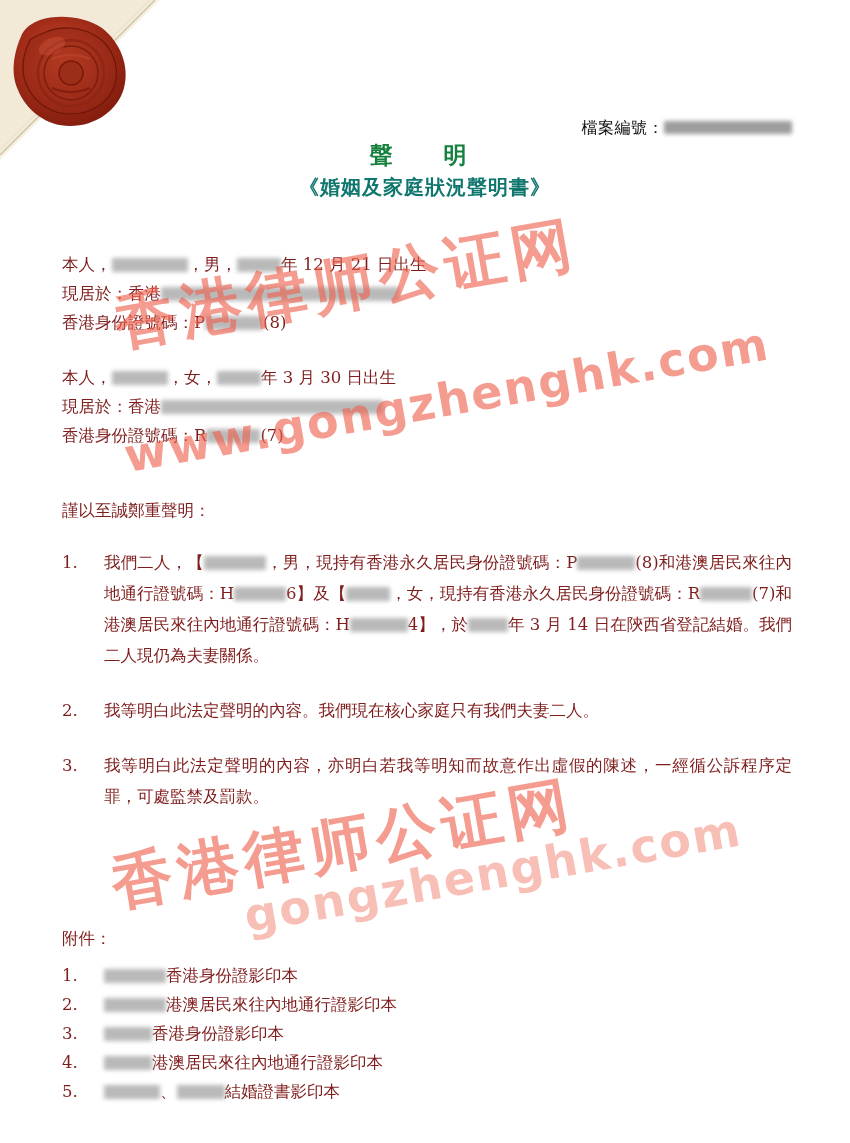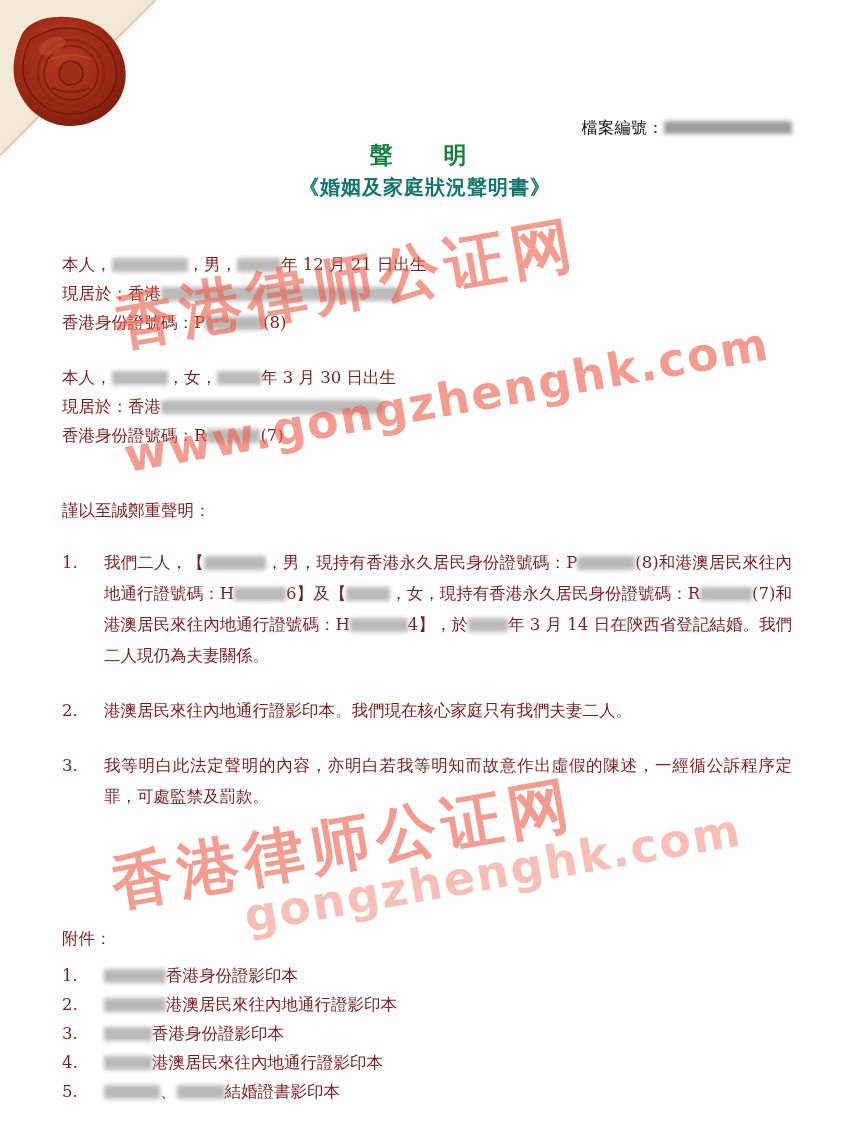--- a/index.html
+++ b/index.html
@@ -254,21 +254,21 @@
 
     <div class="pledge">謹以至誠鄭重聲明：</div>
 
     <ol class="clauses">
       <li>
         <span class="num">1.</span>
         <span class="seg-host">我們二人，【<span class="redact" style="width: 62px; height: 14px;"></span>，男，現持有香港永久居民身份證號碼：P<span class="redact" style="width: 58px; height: 14px;"></span>(8)和港澳居民來往內地通行證號碼：H<span class="redact" style="width: 52px; height: 14px;"></span>6】及【<span class="redact" style="width: 44px; height: 14px;"></span>，女，現持有香港永久居民身份證號碼：R<span class="redact" style="width: 52px; height: 14px;"></span>(7)和港澳居民來往內地通行證號碼：H<span class="redact" style="width: 58px; height: 14px;"></span>4】，於<span class="redact" style="width: 40px; height: 14px;"></span>年 3 月 14 日在陝西省登記結婚。我們二人現仍為夫妻關係。</span>
       </li>
       <li>
         <span class="num">2.</span>
-        <span class="seg-host">港澳居民來往內地通行證影印本。我們現在核心家庭只有我們夫妻二人。</span>
+        <span class="seg-host">我等明白此法定聲明的內容。我們現在核心家庭只有我們夫妻二人。</span>
       </li>
       <li>
         <span class="num">3.</span>
         <span class="seg-host">我等明白此法定聲明的內容，亦明白若我等明知而故意作出虛假的陳述，一經循公訴程序定罪，可處監禁及罰款。</span>
       </li>
     </ol>
 
     <div class="attach-head">附件：</div>
     <ol class="attachments">
       <li>

